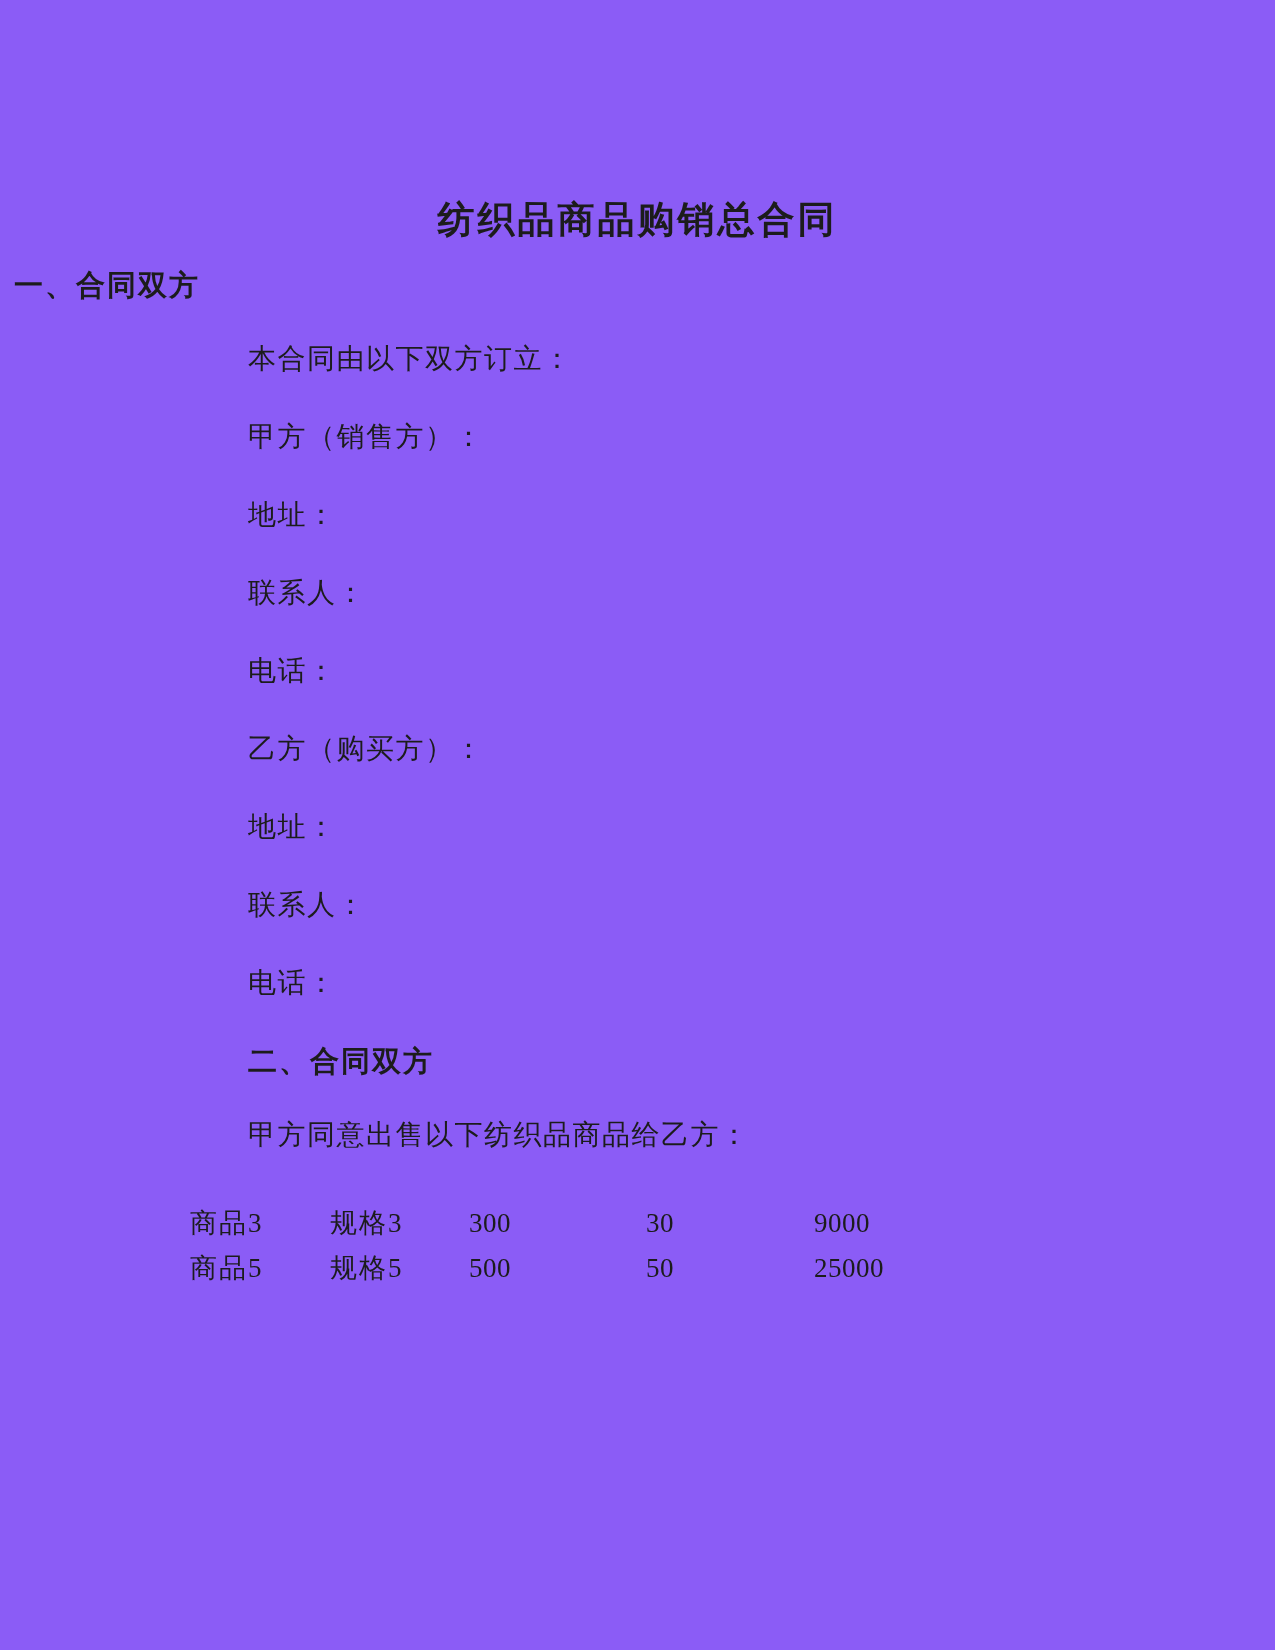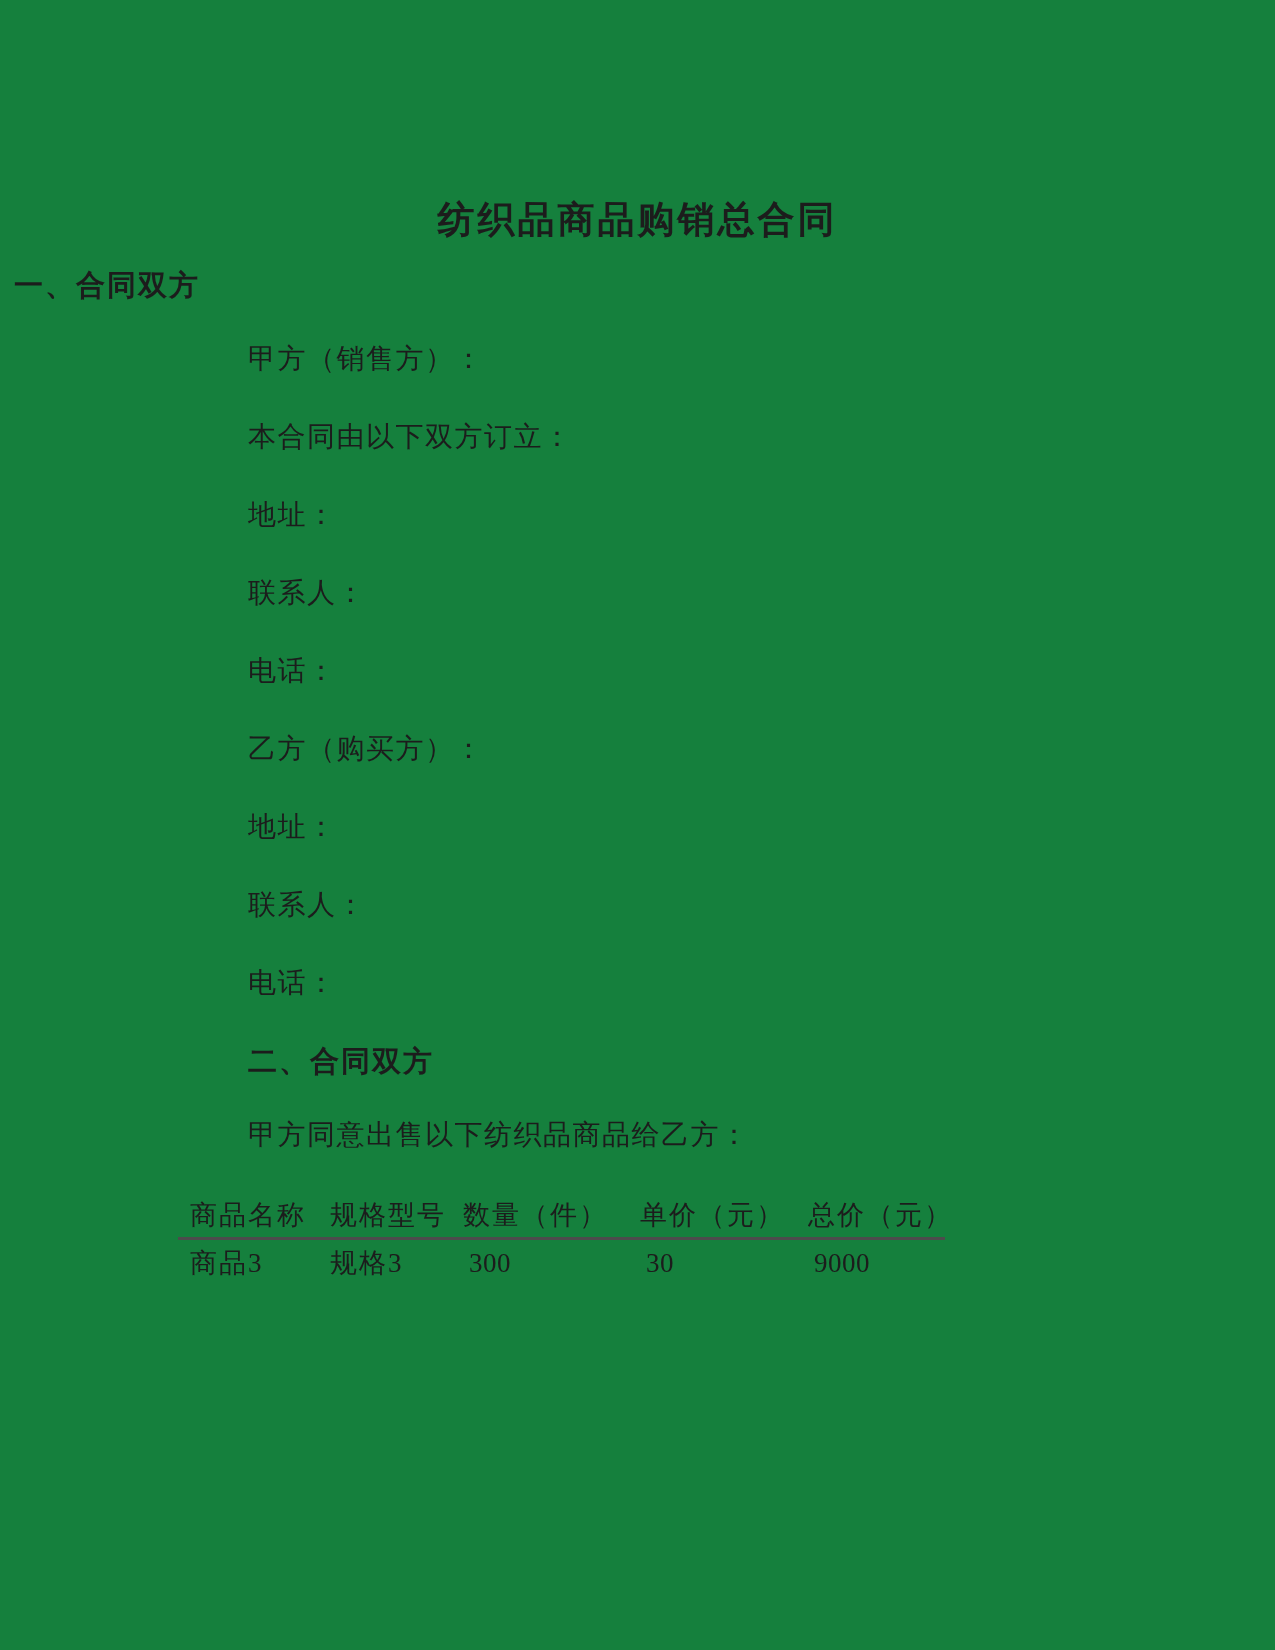--- a/index.html
+++ b/index.html
@@ -1,21 +1,21 @@
 <!DOCTYPE html>
 <html><head>
 <meta charset="utf-8">
 <style>
   * { margin:0; padding:0; box-sizing:border-box; }
   html,body { background:#ffffff; }
   .page {
     position:relative;
     width:1275px;
     height:1650px;
-    background:#15803d;
+    background:#8b5cf6;
     color:#1c1c1c;
     font-family:"Liberation Serif","DejaVu Serif",serif;
     overflow:hidden;
   }
   .doc-title {
     margin:196px 0 0 0;
     text-align:center;
     font-size:37px;
     line-height:48px;
     font-weight:700;
@@ -62,49 +62,49 @@
 </style>
 </head>
 <body>
 
 <div class="page">
 
   <h1 class="doc-title">纺织品商品购销总合同</h1>
 
   <h2 class="sec-heading first">一、合同双方</h2>
 
+  <p class="para">本合同由以下双方订立：</p>
   <p class="para">甲方（销售方）：</p>
-  <p class="para">本合同由以下双方订立：</p>
   <p class="para">地址：</p>
   <p class="para">联系人：</p>
   <p class="para">电话：</p>
   <p class="para">乙方（购买方）：</p>
   <p class="para">地址：</p>
   <p class="para">联系人：</p>
   <p class="para">电话：</p>
 
   <h2 class="sec-heading">二、合同双方</h2>
 
   <p class="para">甲方同意出售以下纺织品商品给乙方：</p>
 
   <div class="goods-table">
-    <div class="trow thead">
-      <div class="cell">商品名称</div>
-      <div class="cell">规格型号</div>
-      <div class="cell">数量（件）</div>
-      <div class="cell">单价（元）</div>
-      <div class="cell">总价（元）</div>
-    </div>
 
 
 
     <div class="trow data">
       <div class="cell">商品3</div>
       <div class="cell">规格3</div>
       <div class="cell">300</div>
       <div class="cell">30</div>
       <div class="cell">9000</div>
     </div>
 
 
+    <div class="trow data">
+      <div class="cell">商品5</div>
+      <div class="cell">规格5</div>
+      <div class="cell">500</div>
+      <div class="cell">50</div>
+      <div class="cell">25000</div>
+    </div>
   </div>
 
 </div>
 
 </body></html>

